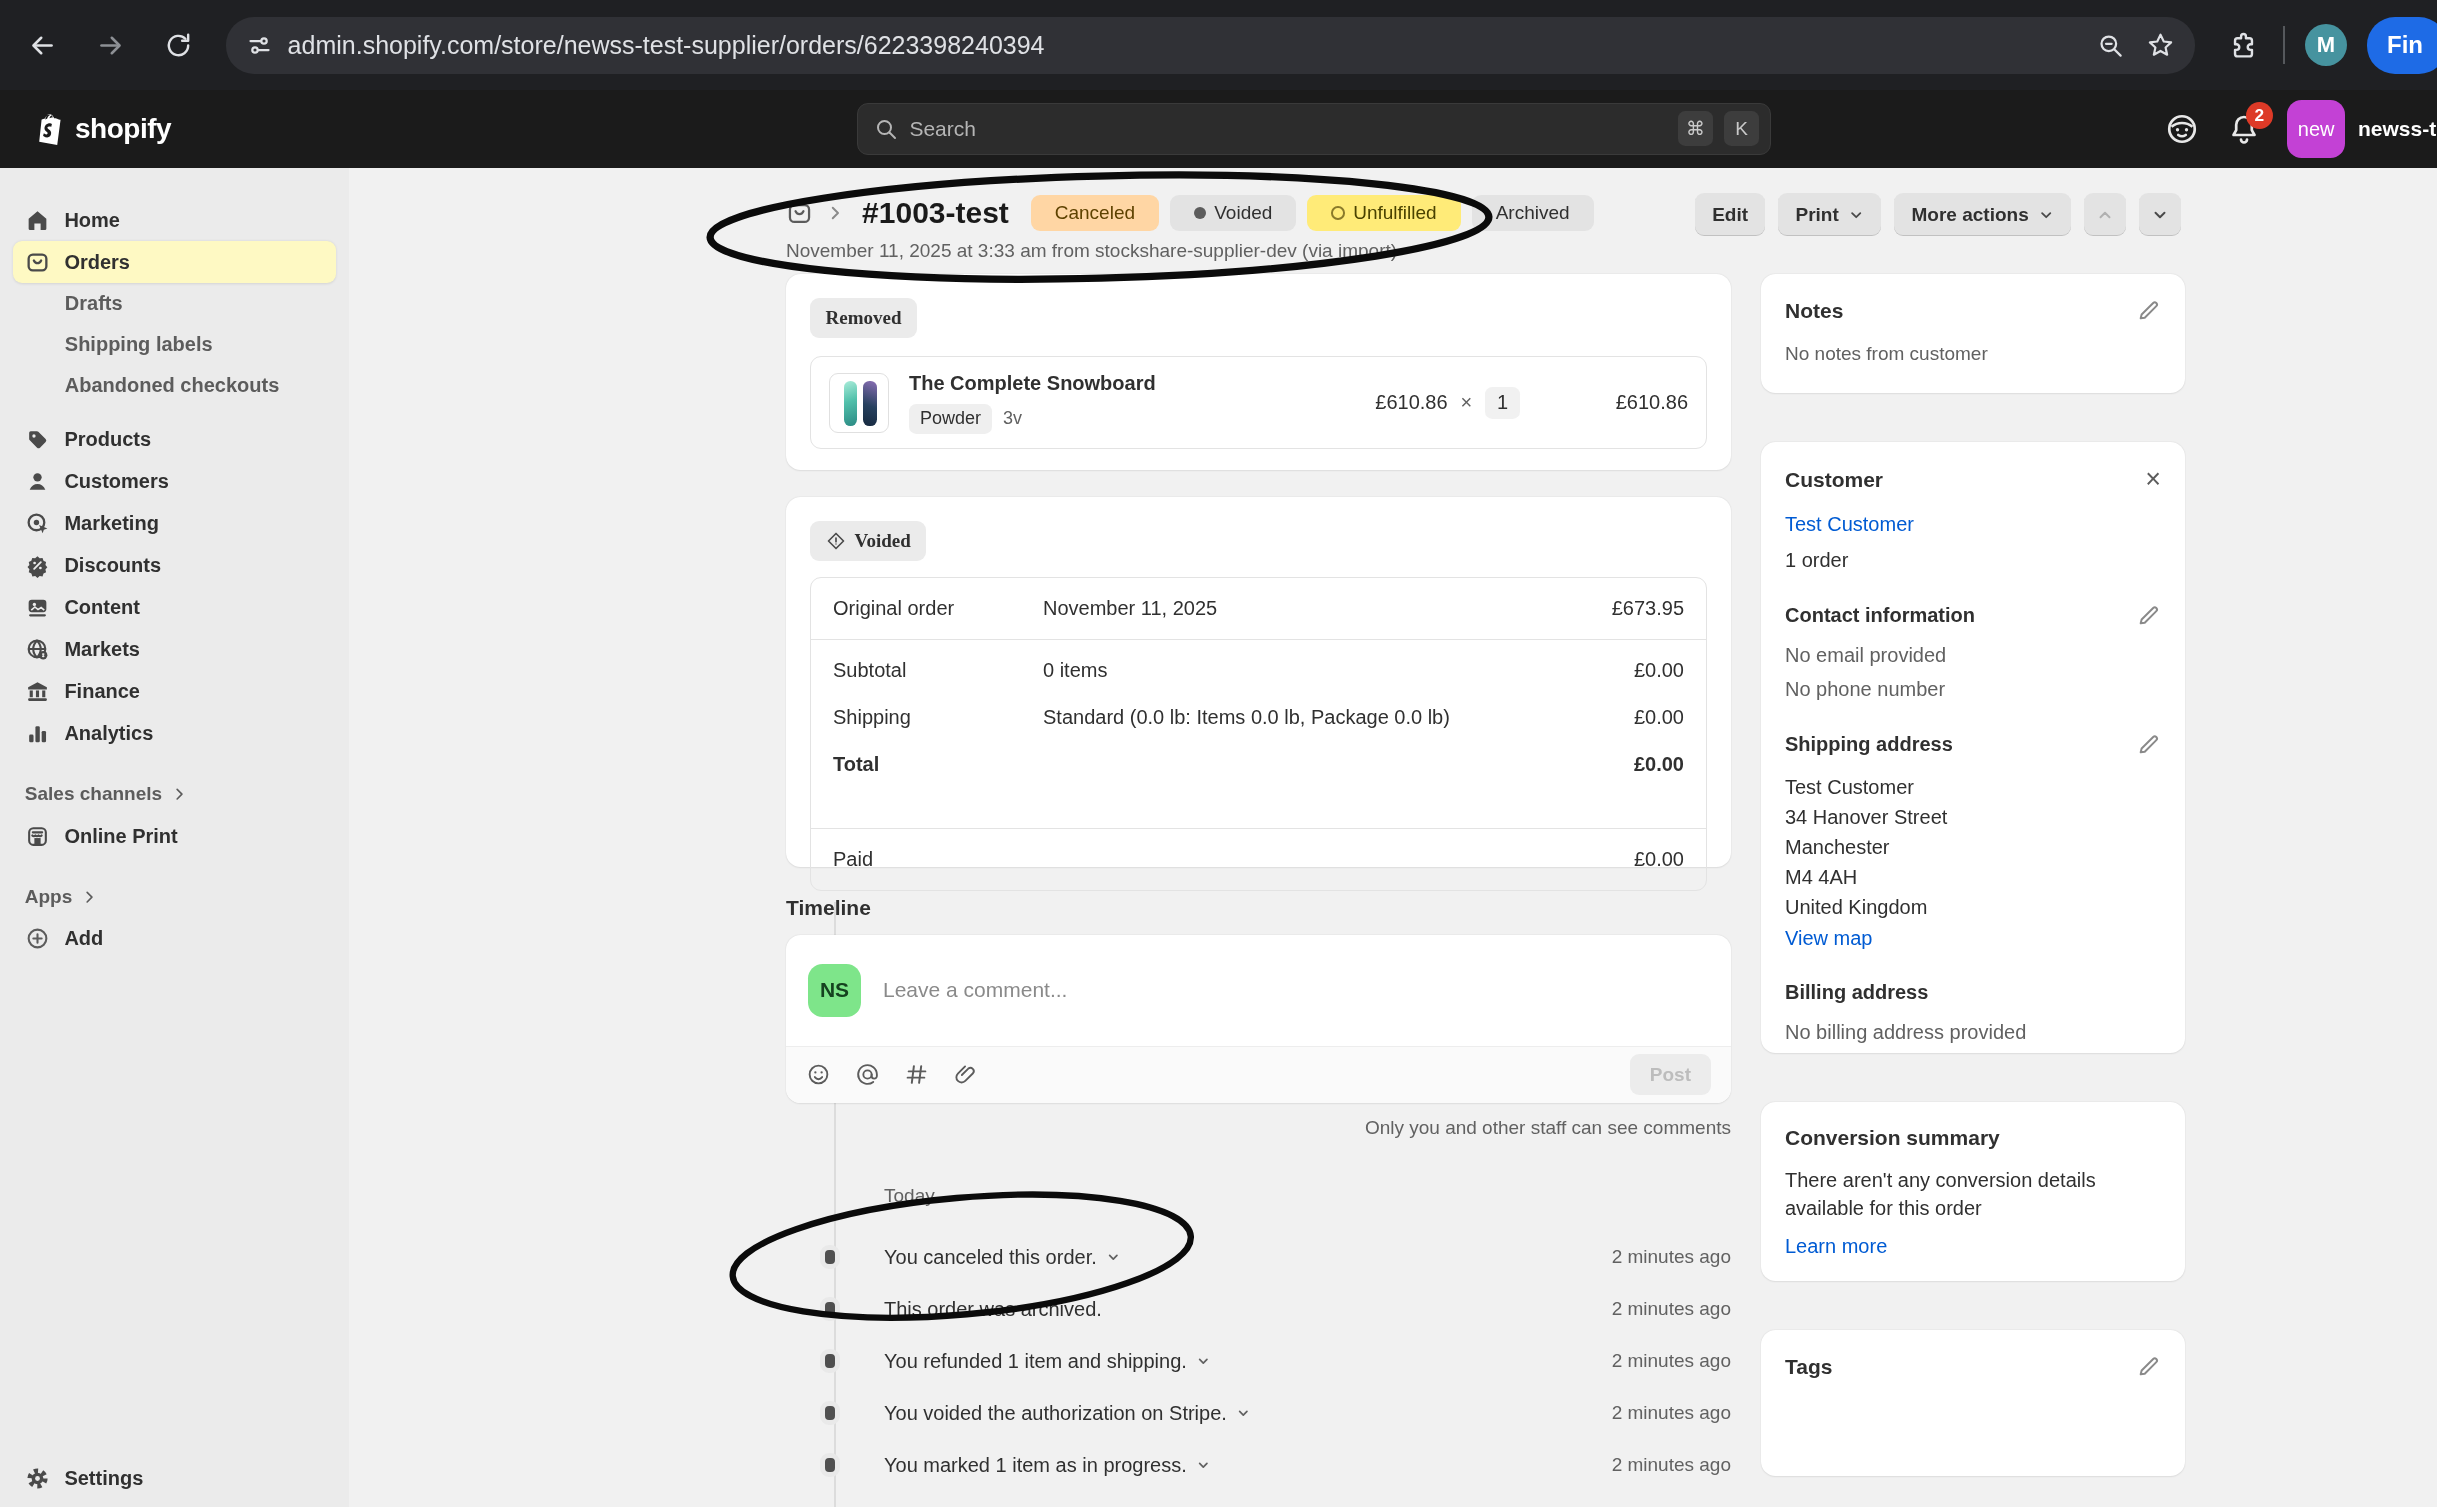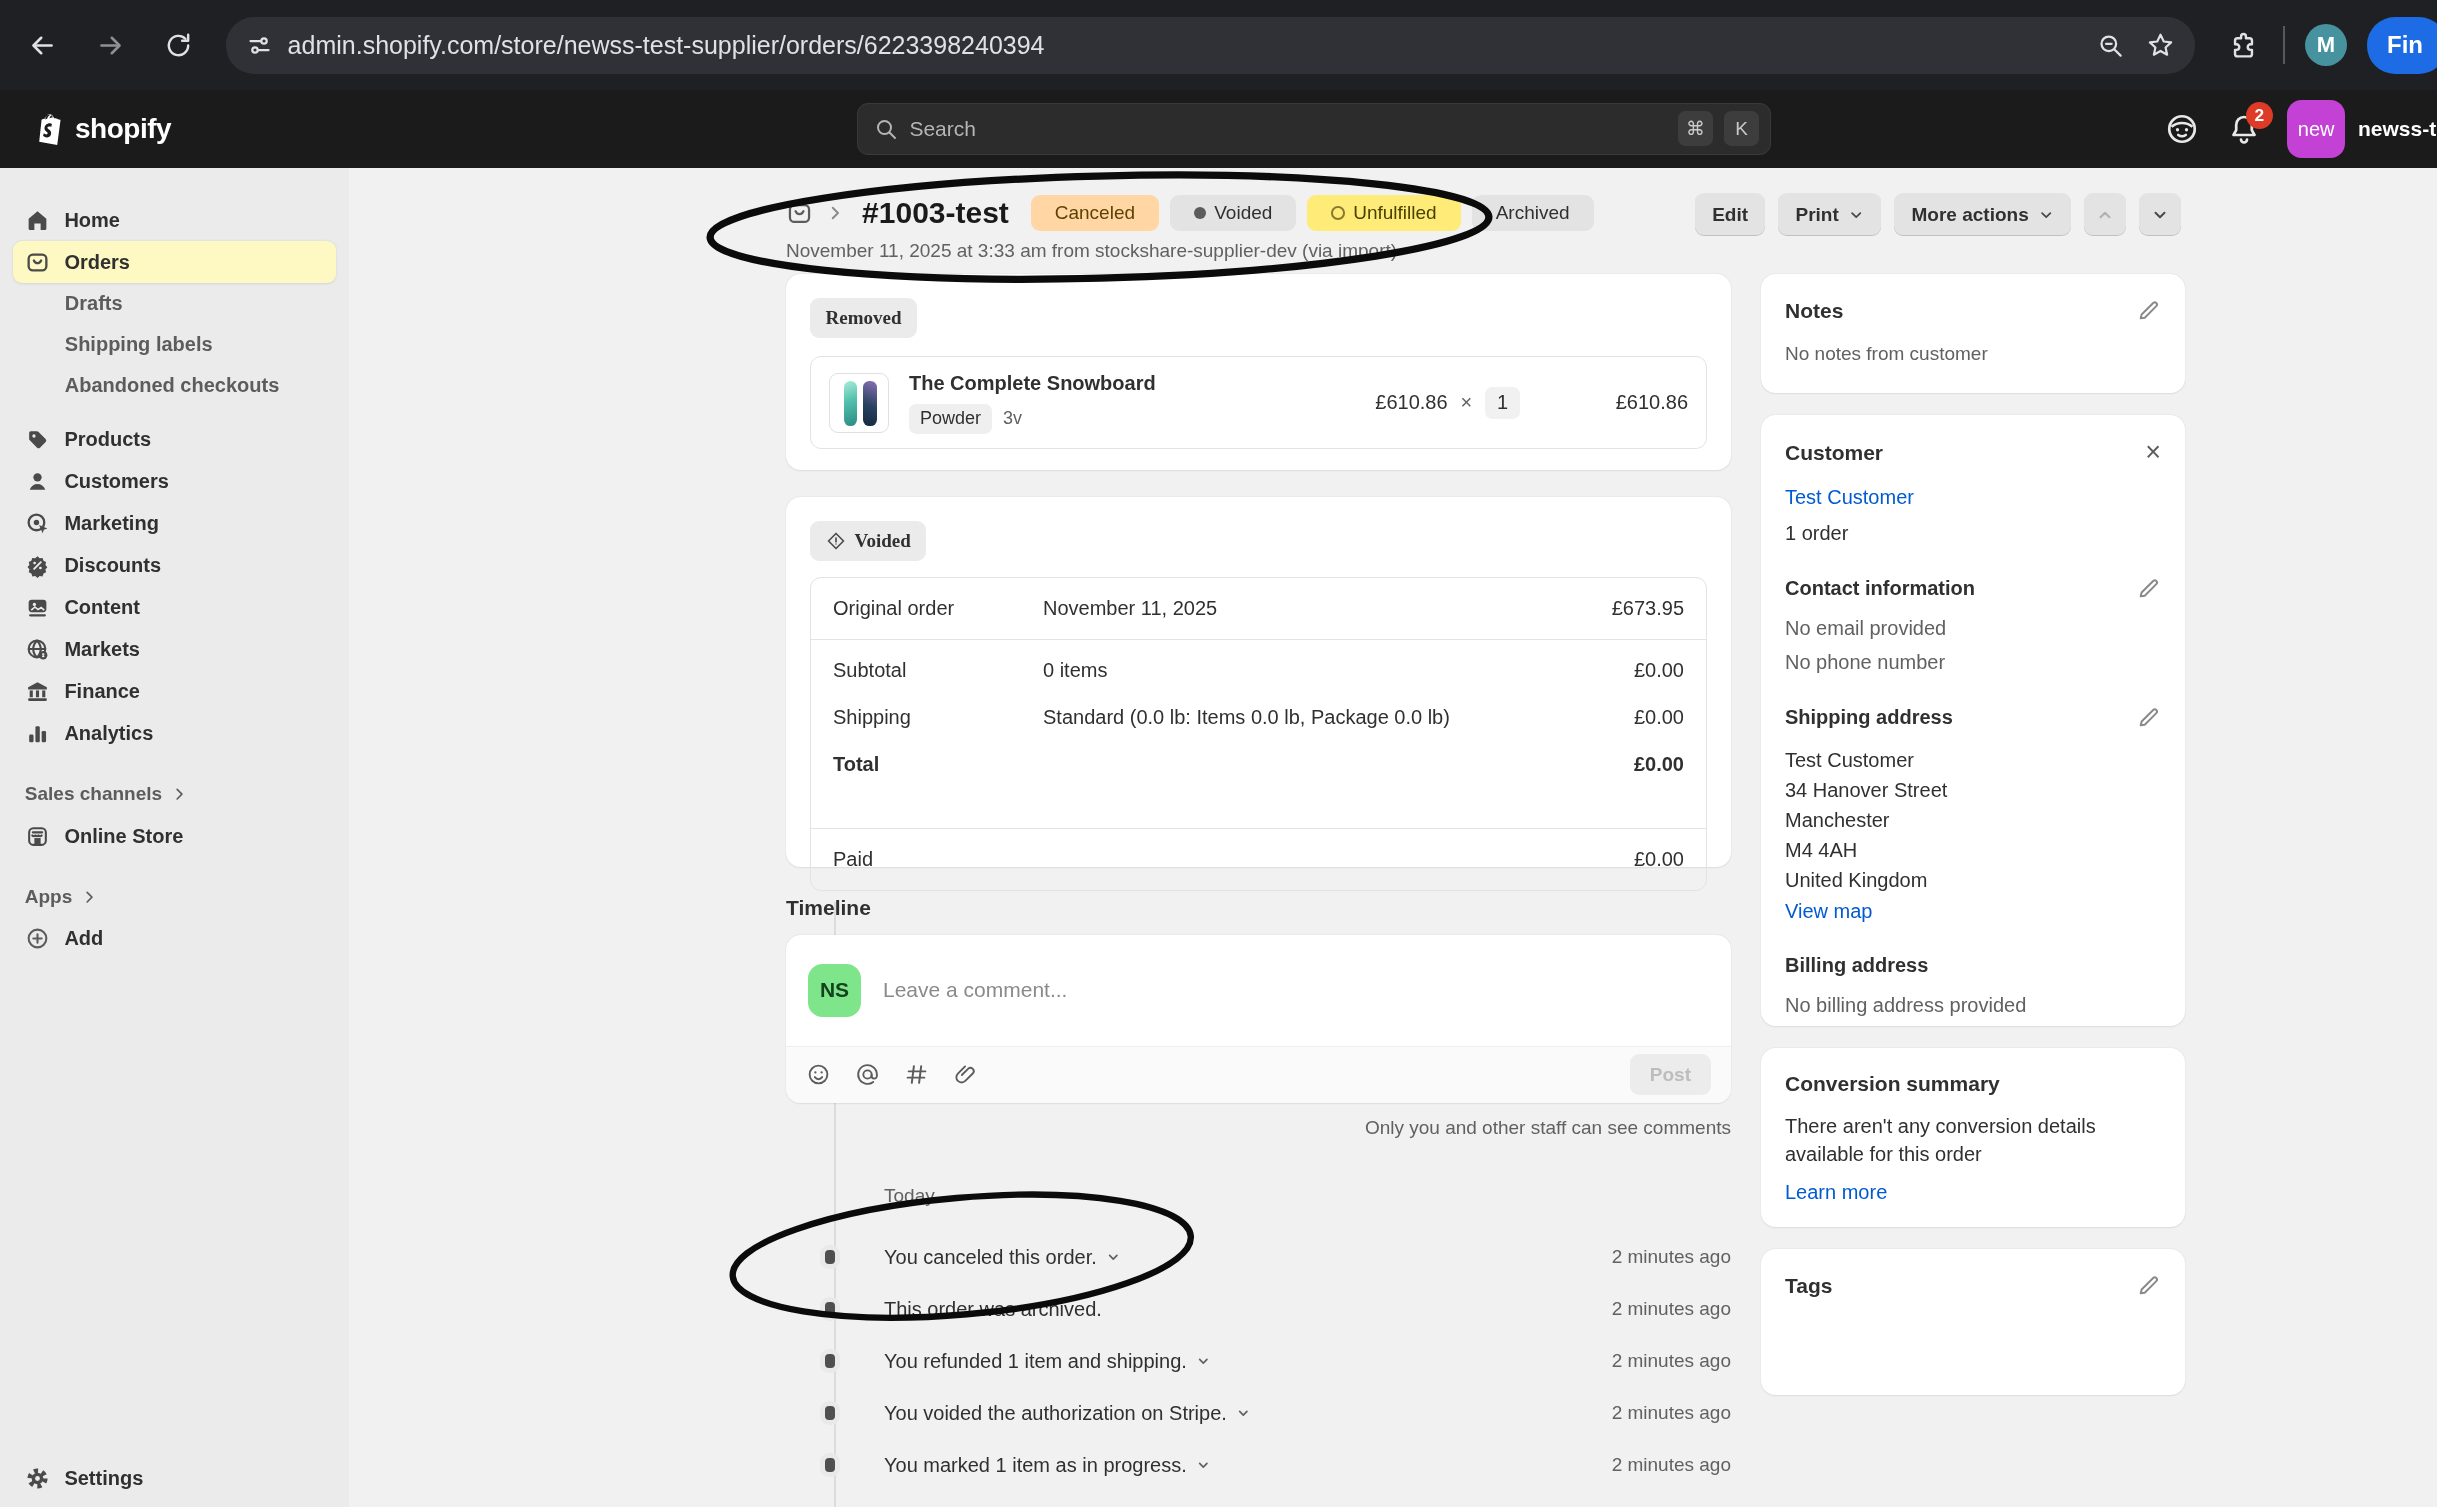--- a/index.html
+++ b/index.html
@@ -107,21 +107,21 @@
   .visibility { margin-top:14.6px; text-align:right; font-size:19px; color:#616161; }
 
   .events { margin-top:46px; }
   .day-label { margin-left:98px; font-size:19px; color:#616161; margin-bottom:24px; }
   .event-row { position:relative; height:52px; display:flex; align-items:center; }
   .bullet { position:absolute; left:34px; top:50%; transform:translateY(-50%); width:20px; height:24px; background:#4f4f4f; border:5.5px solid #e9e9e9; border-radius:9px; }
   .event-text { margin-left:98px; font-size:20px; color:#303030; display:flex; align-items:center; gap:9px; }
   .event-time { margin-left:auto; font-size:19px; color:#616161; }
 
   
-  .rcard { padding:24px; margin-bottom:22px; }
+  .rcard { padding:24px; margin-bottom:49px; }
   .rcard-head { display:flex; align-items:center; justify-content:space-between; }
   .rcard-title { font-size:21px; font-weight:700; color:#303030; }
   .icon-btn { color:#8a8a8a; }
   .muted { color:#616161; font-size:19px; }
   .body-gap { margin-top:20px; }
   .link { color:#005bd3; font-size:20px; }
   .sec-title { font-size:20px; font-weight:700; color:#303030; }
   .addr { font-size:20px; color:#303030; line-height:30px; }
   .close-x { color:#5c5c5c; font-size:27px; line-height:1; }
   .notes-card { height:119px; }
@@ -356,21 +356,21 @@
         </svg>
     </div>
     <div class="side-item">
       <span class="ic">
           <svg viewBox="0 0 24 24" width="25" height="25" fill="none" stroke="currentColor" stroke-width="2" stroke-linejoin="round">
             <rect x="4" y="4" width="16" height="16" rx="4"></rect>
             <path d="M7.5 8h9M7 11c.9 1 2.1 1 3 0 .9 1 2.1 1 3 0 .9 1 2.1 1 3 0" stroke-linecap="round"></path>
             <rect x="9" y="13.5" width="6" height="6.5" fill="currentColor" stroke="none"></rect>
           </svg>
         </span>
-      <span>Online Store</span>
+      <span>Online Print</span>
     </div>
 
     <div class="section-label">
       <span>Apps</span>
       <svg width="16.4" height="16.4" viewBox="0 0 24 24" fill="none" stroke="currentColor" stroke-width="2.4" stroke-linecap="round" stroke-linejoin="round">
           <path d="M9 5l7 7-7 7"></path>
         </svg>
     </div>
     <div class="side-item">
       <span class="ic">

